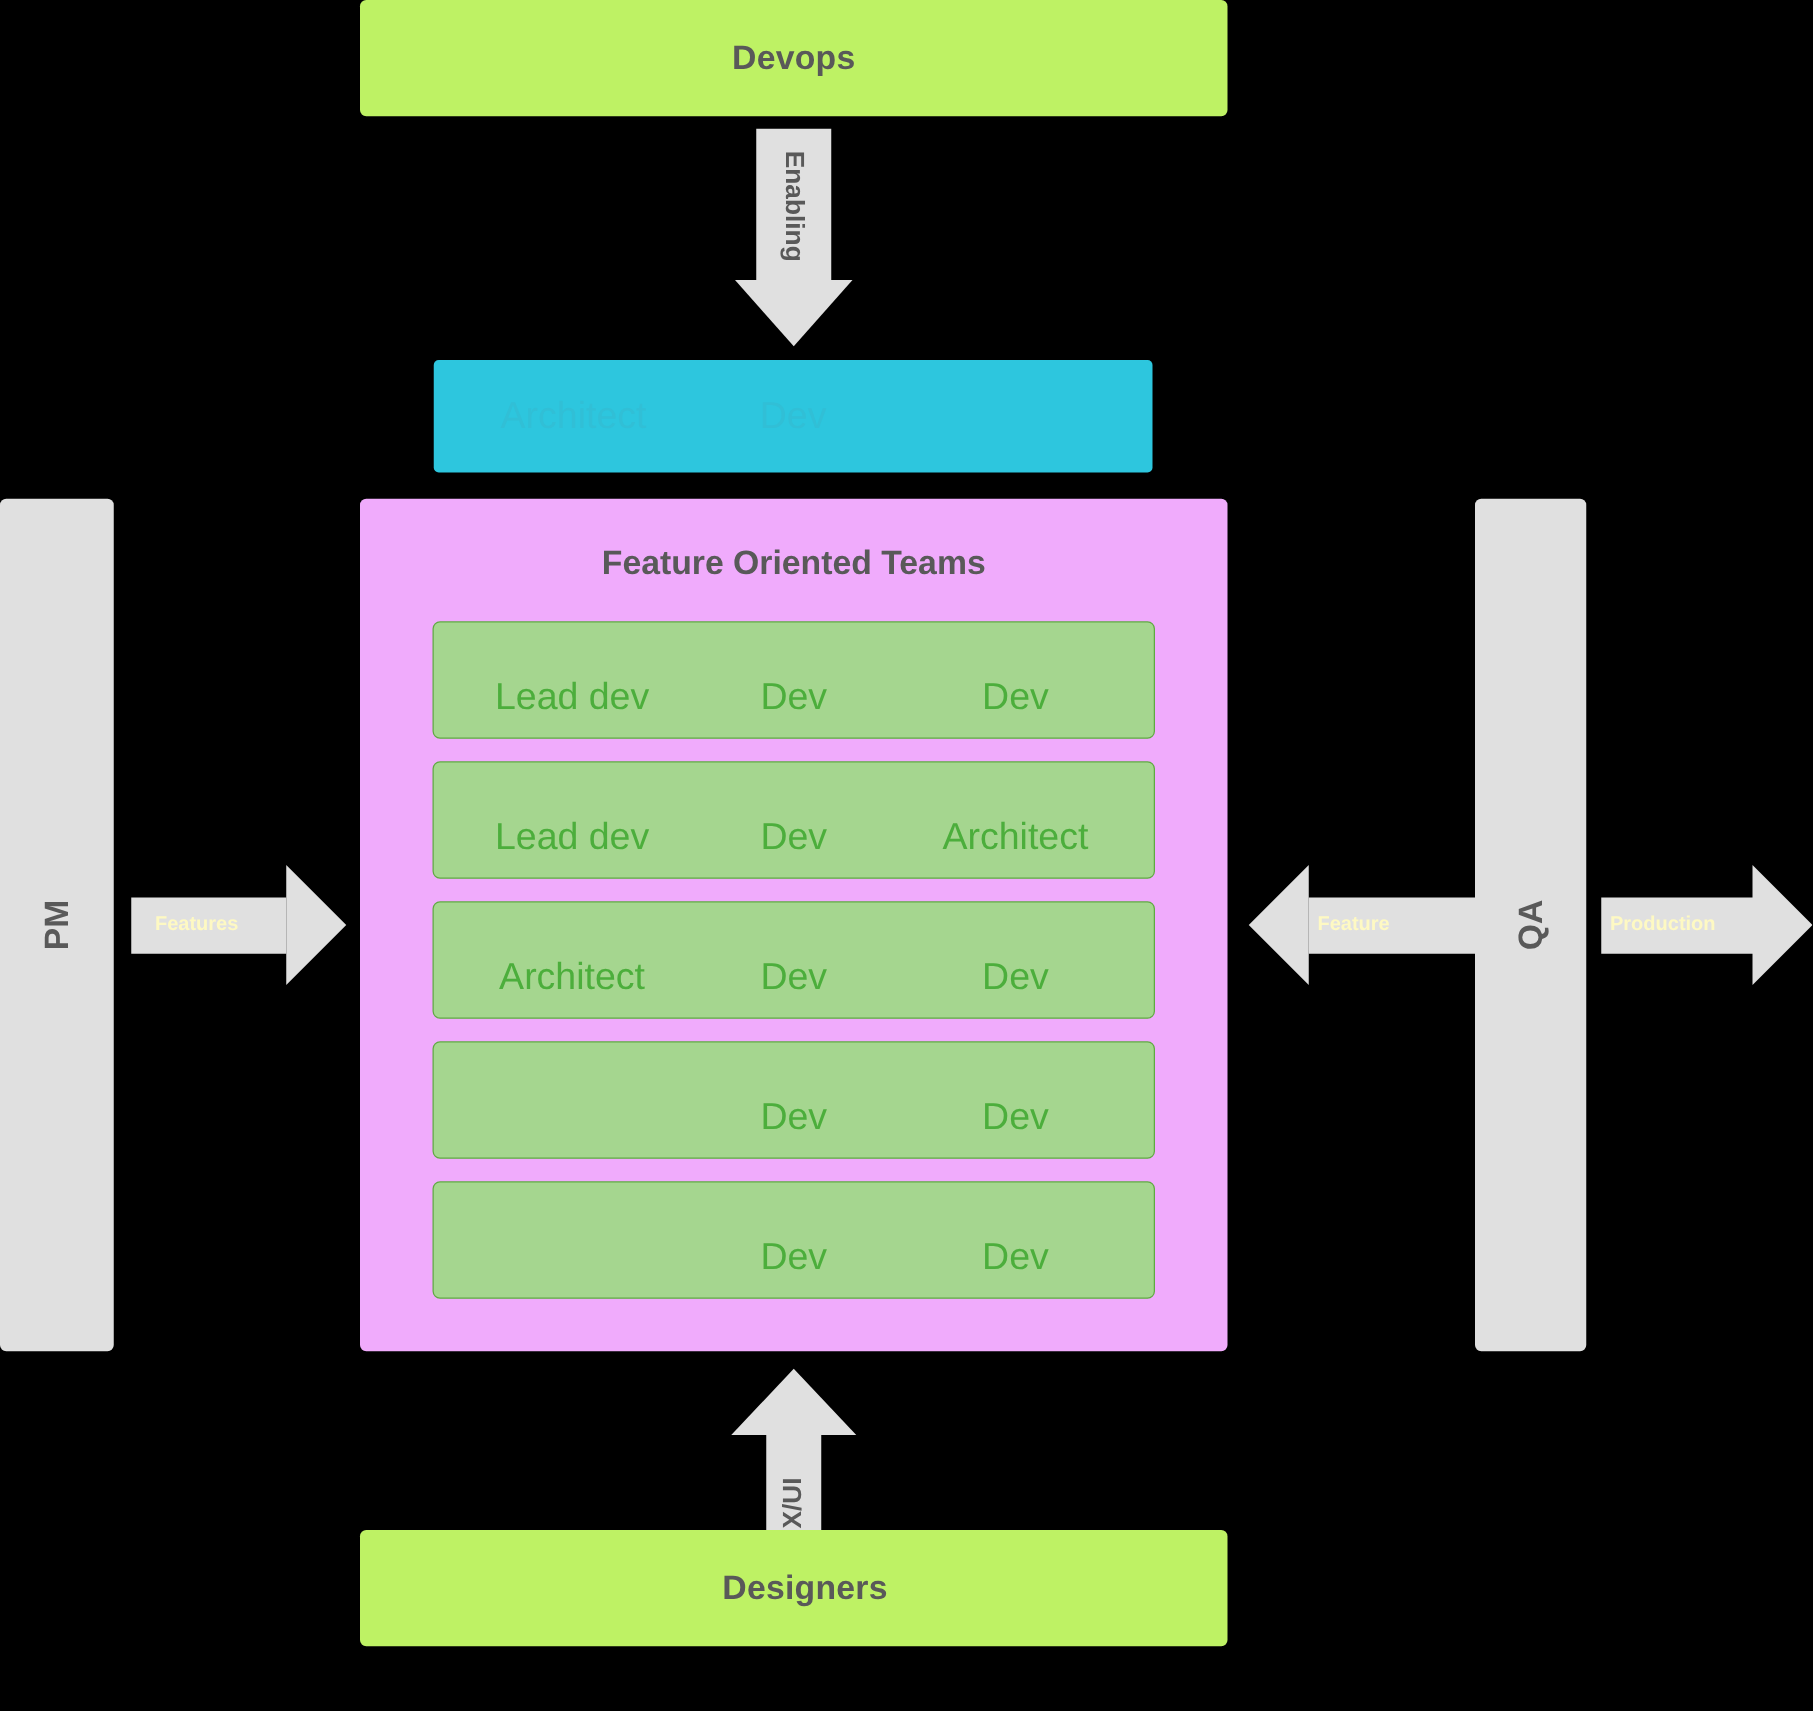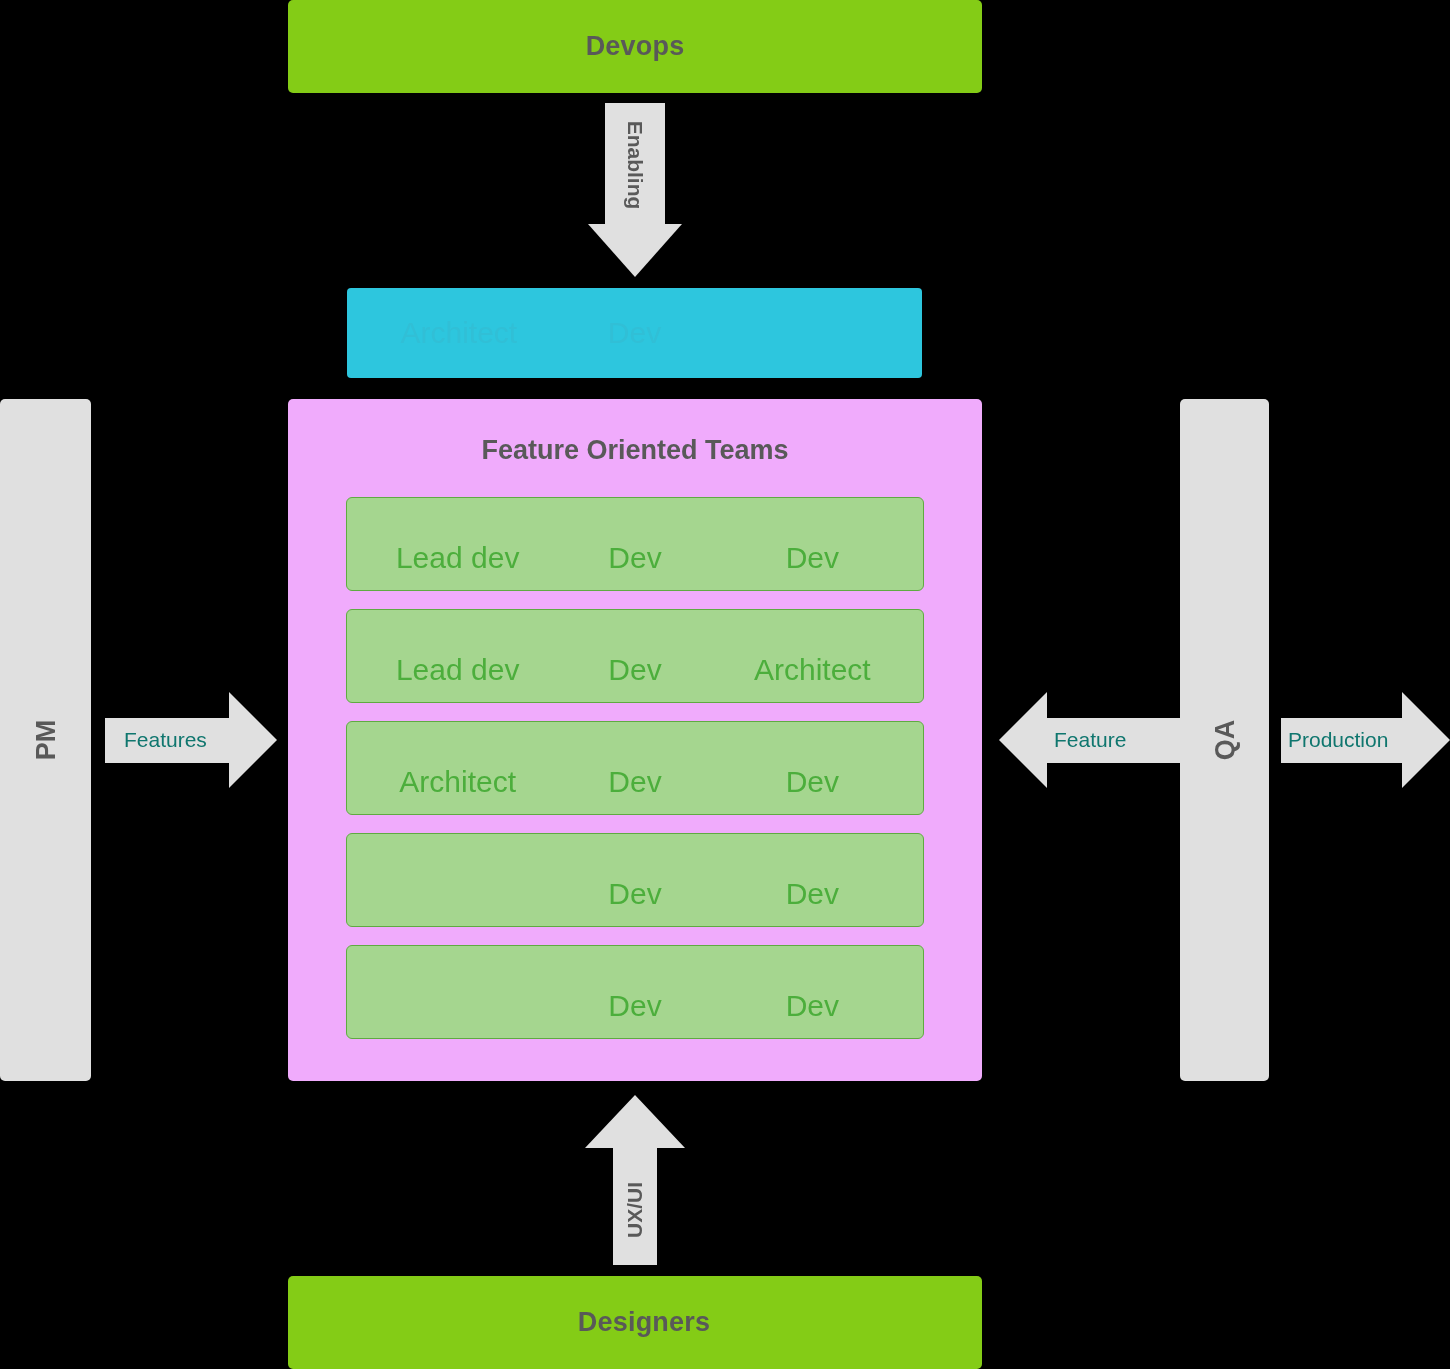--- a/index.html
+++ b/index.html
@@ -12,21 +12,21 @@
     width: 1450px;
     height: 1369px;
     background: #000000;
     font-family: "Liberation Sans", sans-serif;
     overflow: hidden;
   }
 
   
   .gray-box {
     position: absolute;
-    background: #84cc16;
+    background: #bef264;
     border-radius: 5px;
     display: flex;
     align-items: center;
     justify-content: center;
     box-sizing: border-box;
   }
   .gray-box-label {
     color: #595959;
     font-weight: bold;
     font-size: 27px;
@@ -47,21 +47,21 @@
     top: 50%;
     transform: translate(-50%, -50%) rotate(-90deg);
     color: #595959;
     font-weight: bold;
     font-size: 27px;
     white-space: nowrap;
   }
 
   
   #devops-box  { left: 288px;  top: 0px;    width: 694px; height: 93px; }
-  #designers-box { left: 288px; top: 1276px; width: 694px; height: 93px; padding-left: 18px; }
+  #designers-box { left: 288px; top: 1224px; width: 694px; height: 93px; padding-left: 18px; }
 
   
   .arrow-down {
     position: absolute;
     background: #e0e0e0;
   }
   #enabling-shaft {
     left: 605px; top: 103px; width: 60px; height: 122px;
   }
   #enabling-head {
@@ -150,23 +150,23 @@
   #pm-col { left: 0px;    top: 399px; width: 91px;  height: 682px; }
   #qa-col { left: 1180px; top: 399px; width: 89px;  height: 682px; }
 
   
   .h-arrow-shaft {
     position: absolute;
     background: #e0e0e0;
   }
   .h-arrow-label {
     position: absolute;
-    color: #0f766e;
-    font-weight: normal;
-    font-size: 21px;
+    color: #fef9c3;
+    font-weight: bold;
+    font-size: 16px;
     white-space: nowrap;
     transform: translateY(-50%);
   }
 
   
   #features-shaft { left: 105px; top: 718px; width: 124px; height: 45px; }
   #features-head {
     position: absolute;
     left: 229px; top: 692px;
     width: 0; height: 0;

